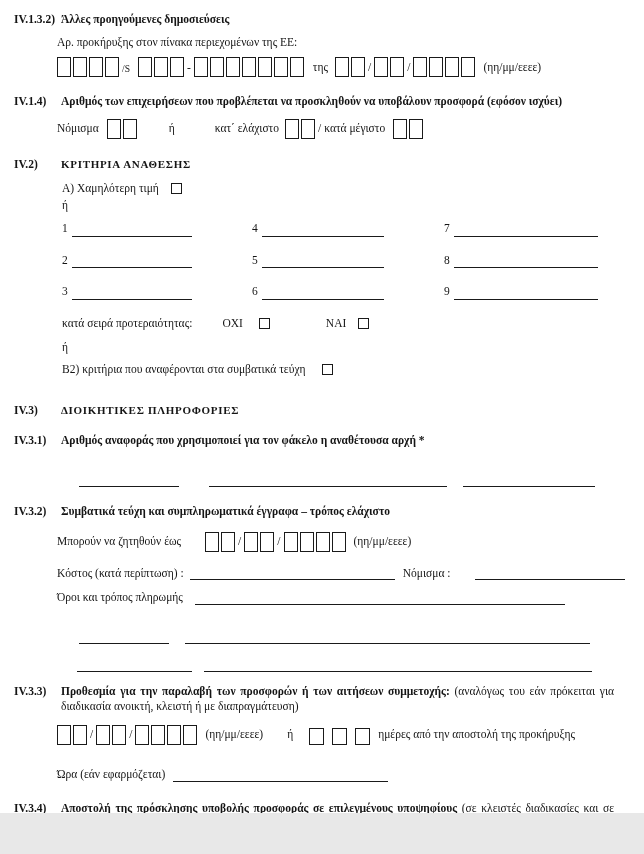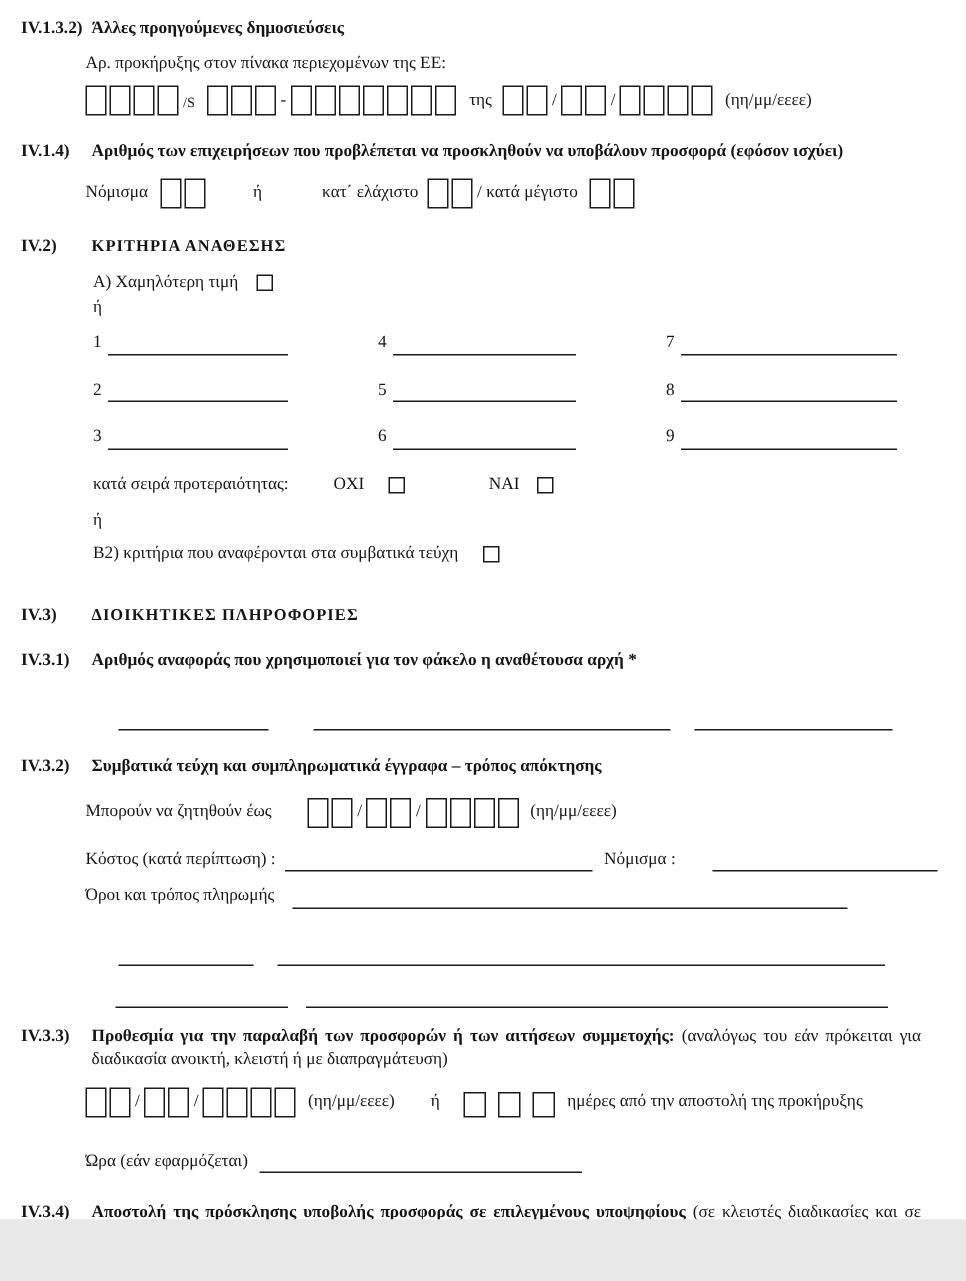--- a/index.html
+++ b/index.html
@@ -14,21 +14,21 @@
   .bold{font-weight:bold}
   .ital{}
   .sechead{display:flex;align-items:baseline}
   .seclabel{font-weight:bold;min-width:43px;padding-right:4px;white-space:nowrap}
   .sectitle{font-weight:bold}
   .just{text-align:justify}
   .caps{letter-spacing:.7px;font-size:11px}
   .indent{margin-left:43px}
   .indentA{margin-left:48px}
   .indentB1{margin-left:61px}
-  .row{display:flex;align-items:flex-end}
+  .row{display:flex;align-items:center}
   .rowc{display:flex;align-items:center}
   .boxline{display:flex;align-items:flex-end;height:23px}
   .bgroup{display:inline-flex;align-items:flex-end}
   .dbox{display:inline-block;width:14px;height:20px;border:1.4px solid #1a1a1a;margin-right:2px;background:#fff;box-sizing:border-box}
   .day .dbox{width:15px;height:17px;margin-right:8px}
   .bsep{margin:0 3px 2px 1px}
   .ssuf{font-size:9.5px;margin:0 0 1px 1px}
   .cb{display:inline-block;width:9px;height:9px;border:1.2px solid #1a1a1a;vertical-align:-1px;background:#fff}
   .fill{display:inline-block;border-bottom:1px solid #1a1a1a;height:13px}
   .gap6{width:6px}.gap8{width:8px}.gap12{width:12px}.gap16{width:16px}
@@ -212,21 +212,21 @@
     <span style="width:22px"></span>
     <span class="fill" style="width:100px"></span>
     <span class="gap30"></span>
     <span class="fill" style="width:238px"></span>
     <span class="gap16"></span>
     <span class="fill" style="width:132px"></span>
   </div>
 
   <div class="sechead" style="margin-top:17px">
     <span class="seclabel">IV.3.2)</span>
-    <span class="sectitle">Συμβατικά τεύχη και συμπληρωματικά έγγραφα – τρόπος απόκτησης</span>
+    <span class="sectitle">Συμβατικά τεύχη και συμπληρωματικά έγγραφα – τρόπος ελάχιστο</span>
   </div>
   <div class="indent boxline" style="margin-top:9px">
     <span class="mbot2">Μπορούν να ζητηθούν έως</span>
     <span class="gap24"></span>
     <span class="bgroup">
         <span class="dbox"></span>
         <span class="dbox"></span>
       </span>
     <span class="bsep">/</span>
     <span class="bgroup">

